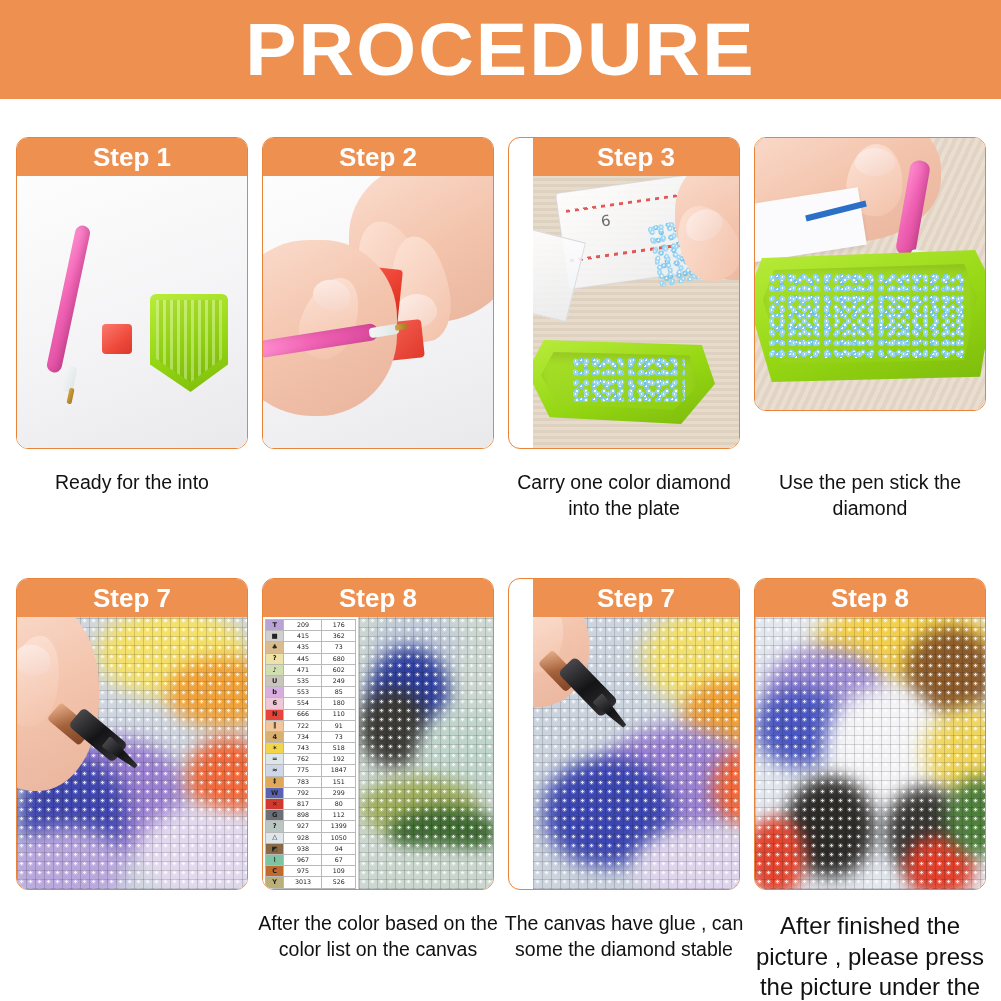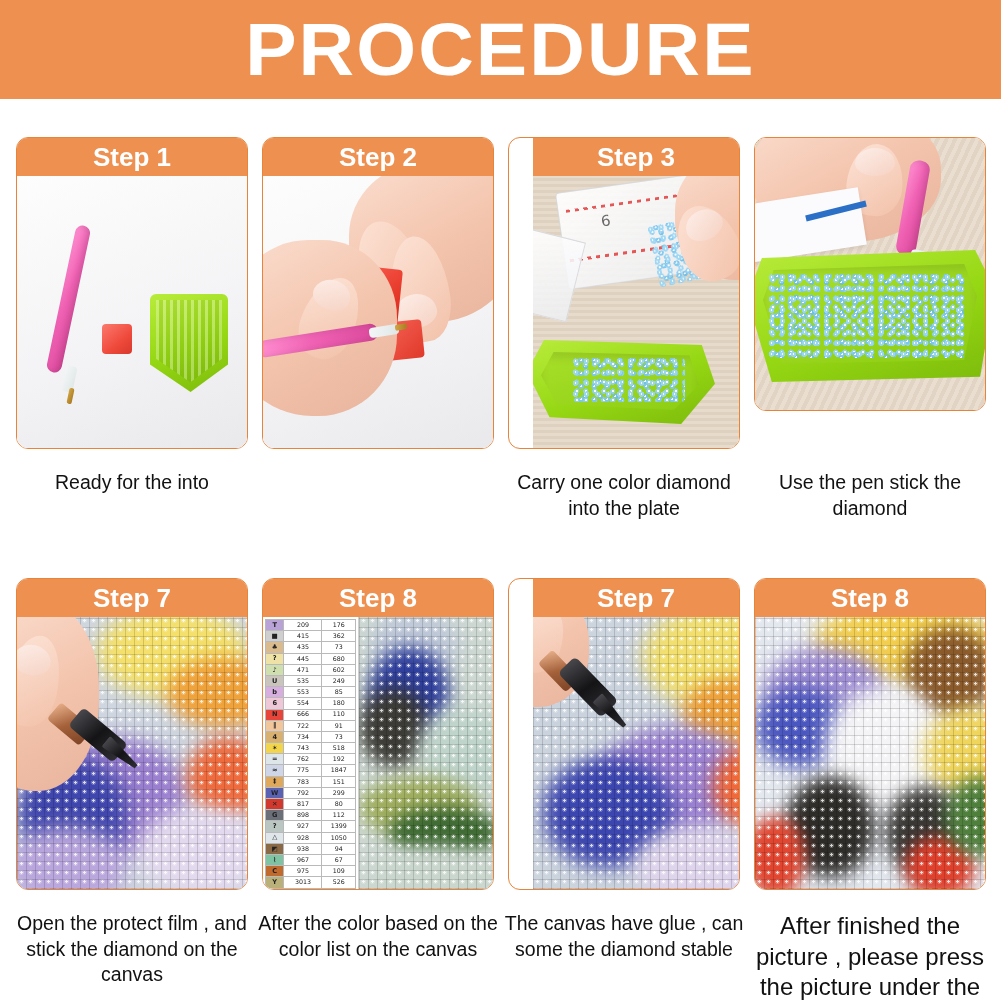--- a/index.html
+++ b/index.html
@@ -475,18 +475,17 @@
           <div class="blob" style="left:-10px;top:200px;width:60px;height:80px;background:#e2452f;filter:blur(8px);"></div>
           <div class="blob" style="left:150px;top:220px;width:70px;height:60px;background:#e0402c;filter:blur(8px);"></div>
           <div class="blob" style="left:190px;top:160px;width:70px;height:80px;background:#4e7f3b;filter:blur(9px);"></div>
           <div class="bead-layer"></div>
           <div class="grid-layer"></div>
         </div>
       </div>
     </div>
   </div>
 
-  <div class="cap r2cap p1">Open the protect film , and stick the diamond on the canvas</div>
   <div class="cap r2cap p2">After the color based on the color list on the canvas</div>
   <div class="cap r2cap p3">The canvas have glue , can some the diamond stable</div>
   <div class="cap r2cap p4 small">After finished the picture , please press the picture under the book ,to keep the diamond drilled more stable</div>
 
 </div>
 
 </body></html>

